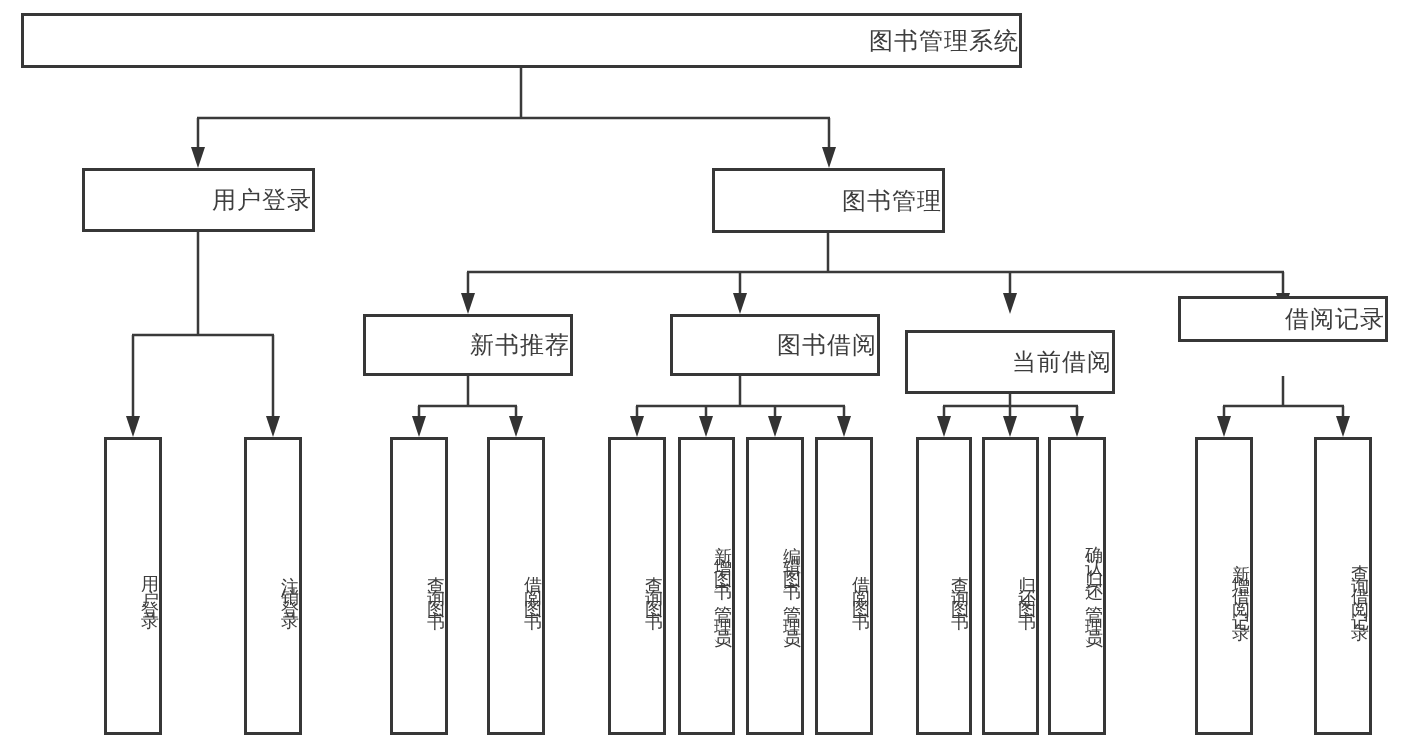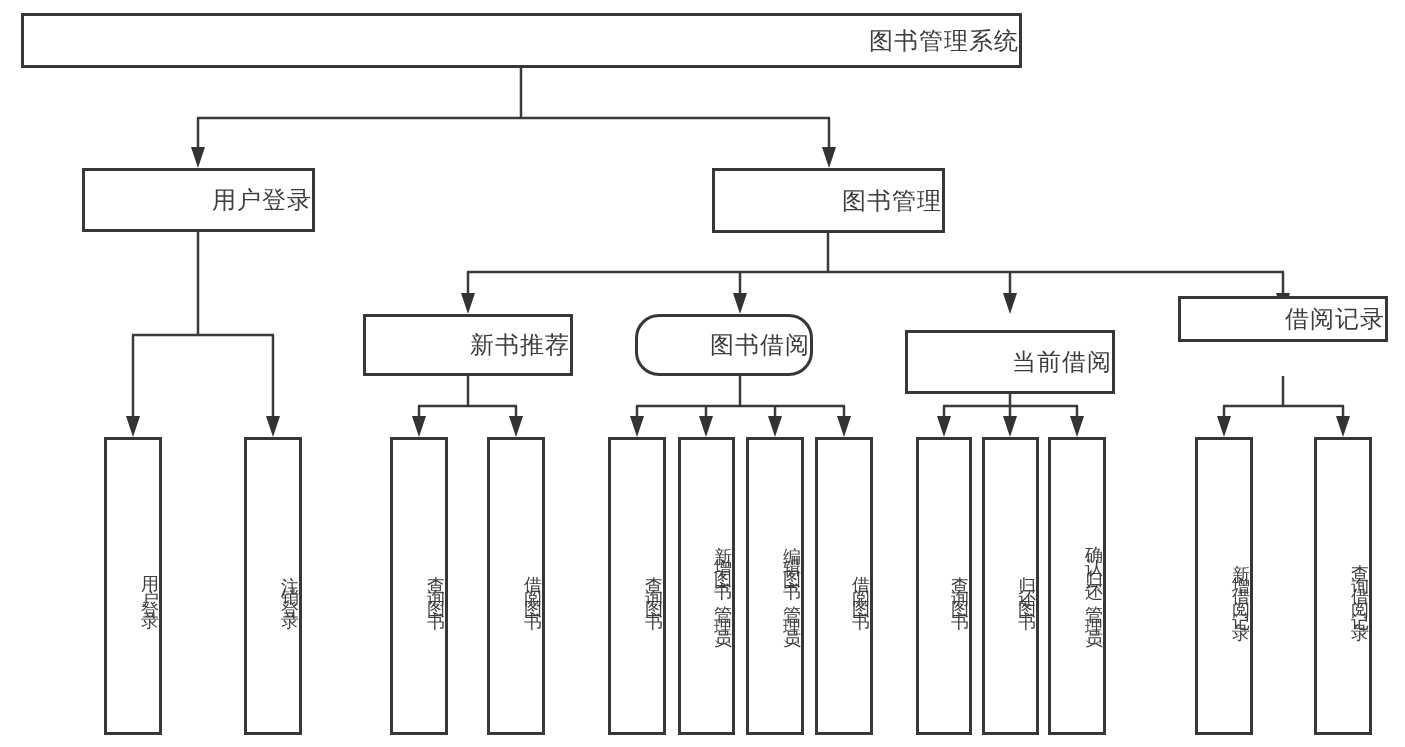--- a/index.html
+++ b/index.html
@@ -110,21 +110,21 @@
   <div class="node h-node" style="left:82px; top:168px; width:233px; height:64px;">
     <span>用户登录</span>
   </div>
   <div class="node h-node" style="left:712px; top:168px; width:233px; height:65px;">
     <span>图书管理</span>
   </div>
 
   <div class="node h-node" style="left:363px; top:314px; width:210px; height:62px;">
     <span>新书推荐</span>
   </div>
-  <div class="node h-node" style="left:635px; top:314px; width:178px; height:62px;border-radius:24px;">
+  <div class="node h-node" style="left:670px; top:314px; width:210px; height:62px;">
     <span>图书借阅</span>
   </div>
   <div class="node h-node" style="left:905px; top:330px; width:210px; height:64px;">
     <span>当前借阅</span>
   </div>
   <div class="node h-node" style="left:1178px; top:296px; width:210px; height:46px;">
     <span>借阅记录</span>
   </div>
 
   <div class="node leaf" style="left:104px; top:437px; width:58px; height:298px;">

